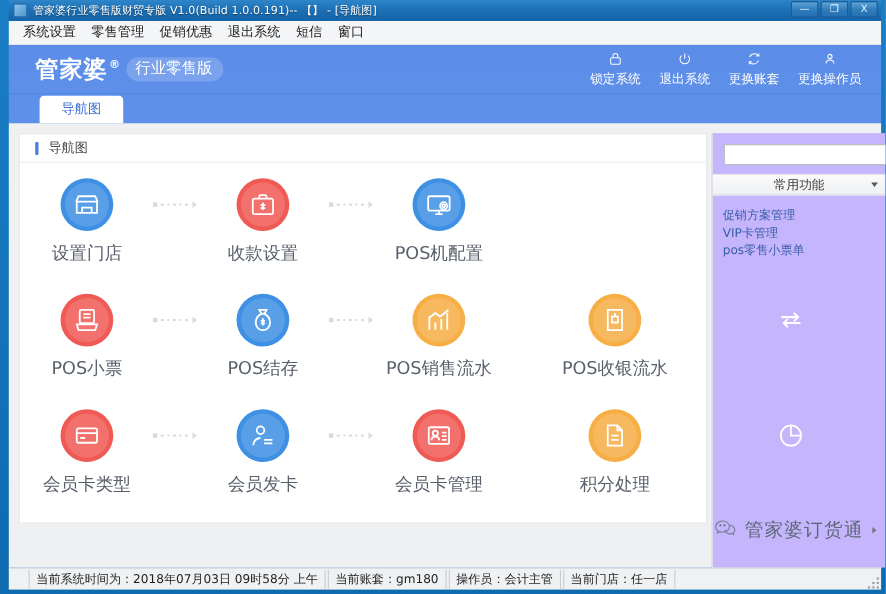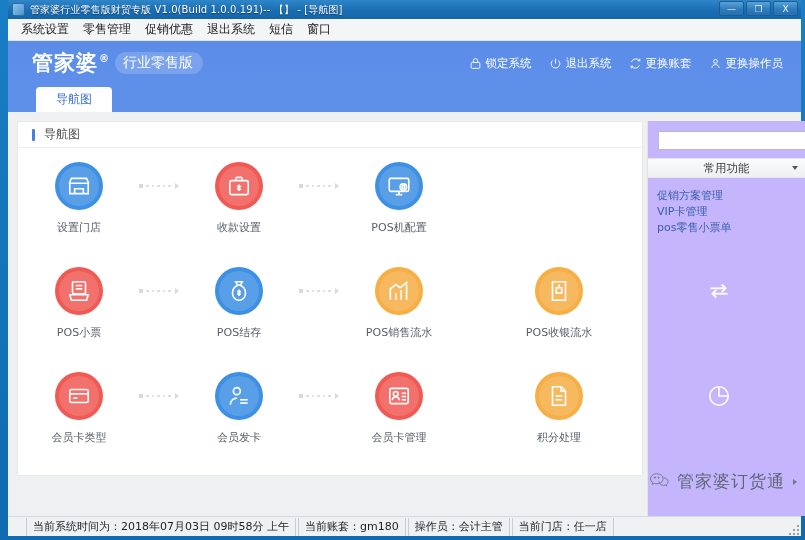--- a/index.html
+++ b/index.html
@@ -75,21 +75,21 @@
     background: rgba(255,255,255,.18);
     border-radius: 11px;
     padding: 2px 10px 3px 8px;
     font-size: 14px; color: #ffffff;
     line-height: 1.25;
   }
   .header-actions {
     position: absolute; right: 18px; top: 0; height: 44px;
     display: flex; align-items: center; gap: 17px;
   }
-  .hact { display: flex; align-items: center; gap: 4px; color: #ffffff; font-size: 11.5px; white-space: nowrap; }
+  .hact { display: flex; align-items: center; gap: 4px; color: #ffffff; font-size: 11.5px; white-space: nowrap; flex-direction: column; }
   .hact svg { display: block; }
   
   .tabstrip {
     height: 27px;
     background: #5e8fe9;
     display: flex; align-items: flex-end;
     padding-left: 28px;
   }
   .tab {
     background: #ffffff;
@@ -135,21 +135,21 @@
     display: flex; align-items: center; justify-content: center;
     position: relative;
   }
   .bubble::after {
     content: ""; position: absolute; inset: 4px;
     border-radius: 50%;
     background: rgba(255,255,255,.14);
   }
   .bubble svg { position: relative; z-index: 2; display: block; }
   .node-label {
-    margin-top: 10px; font-size: 11px; color: #58606b;
+    margin-top: 10px; font-size: 16px; color: #58606b;
     white-space: nowrap; text-align: center;
   }
   .connector {
     width: 82px; flex: none; height: 48px;
     display: flex; align-items: center; justify-content: center;
     gap: 3px;
   }
   .c-sq { width: 4px; height: 4px; background: #d6d9dd; }
   .c-dot { width: 2.5px; height: 2.5px; border-radius: 50%; background: #d6d9dd; }
   .c-arrow {

